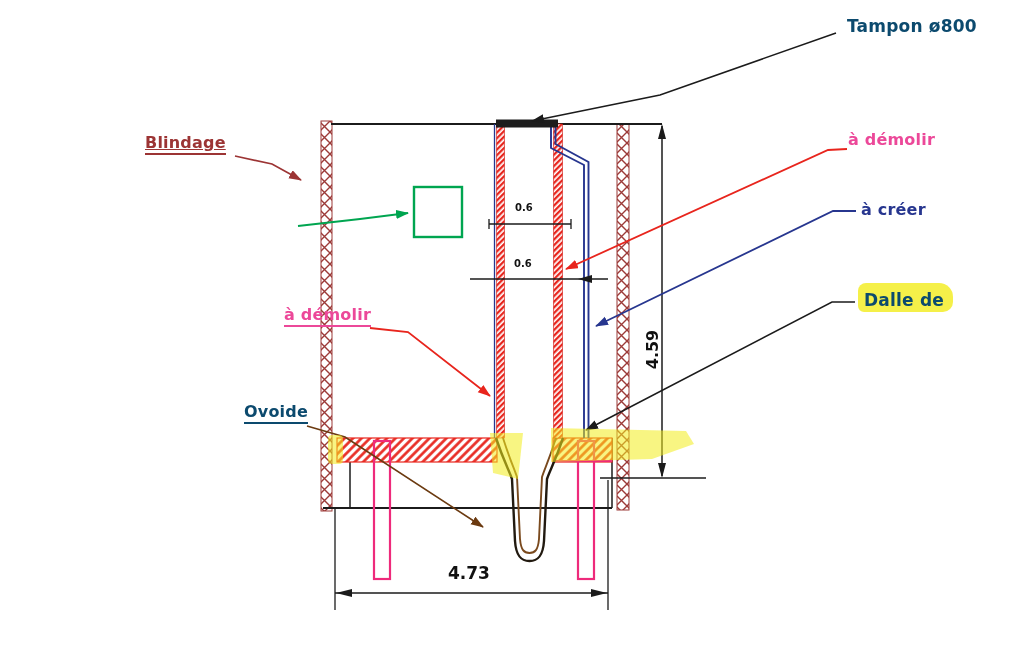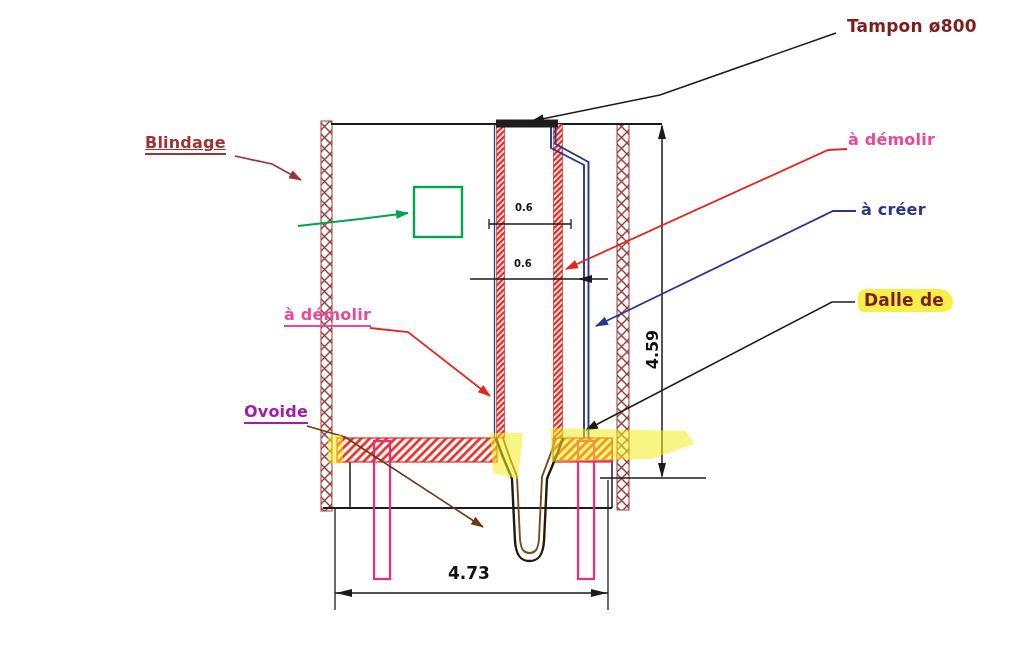--- a/index.html
+++ b/index.html
@@ -6,33 +6,33 @@
   #canvas{
     position:relative;width:1024px;height:645px;background:#ffffff;overflow:hidden;
     font-family:"DejaVu Sans","Liberation Sans",sans-serif;
   }
   #drawing{position:absolute;left:0;top:0;}
   .lbl{
     position:absolute;white-space:nowrap;font-weight:bold;font-size:16px;
     letter-spacing:.2px;line-height:1.1;
   }
   .underlined{border-bottom:2px solid currentColor;padding-bottom:1px;}
-  .lbl-black{color:#7f1d1d;text-align:right;}
+  .lbl-black{color:#0c4a6e;text-align:right;}
   .lbl-red{color:#ec4899;}
   .lbl-darkred{color:#9c3434;}
   .lbl-green{color:#00a550;}
   .lbl-navy{color:#27368f;}
-  .lbl-brown{color:#a21caf;}
+  .lbl-brown{color:#0c4a6e;}
   .dim{position:absolute;color:#111;font-weight:bold;white-space:nowrap;}
   .dim-small{font-size:10px;}
   .dim-large{font-size:16px;}
   .rot90{transform:rotate(-90deg);transform-origin:center center;}
   .hl{
     background:rgba(243,236,28,.8);
-    padding:1px 9px 2px 6px;border-radius:8px 14px 10px 6px;
+    padding:7px 9px 2px 6px;border-radius:8px 14px 10px 6px;
   }
   .dalle{line-height:26px;}
 </style>
 </head>
 <body>
 
 <div id="canvas">
 
 <svg id="drawing" width="1024" height="645" viewBox="0 0 1024 645">
   <defs>

